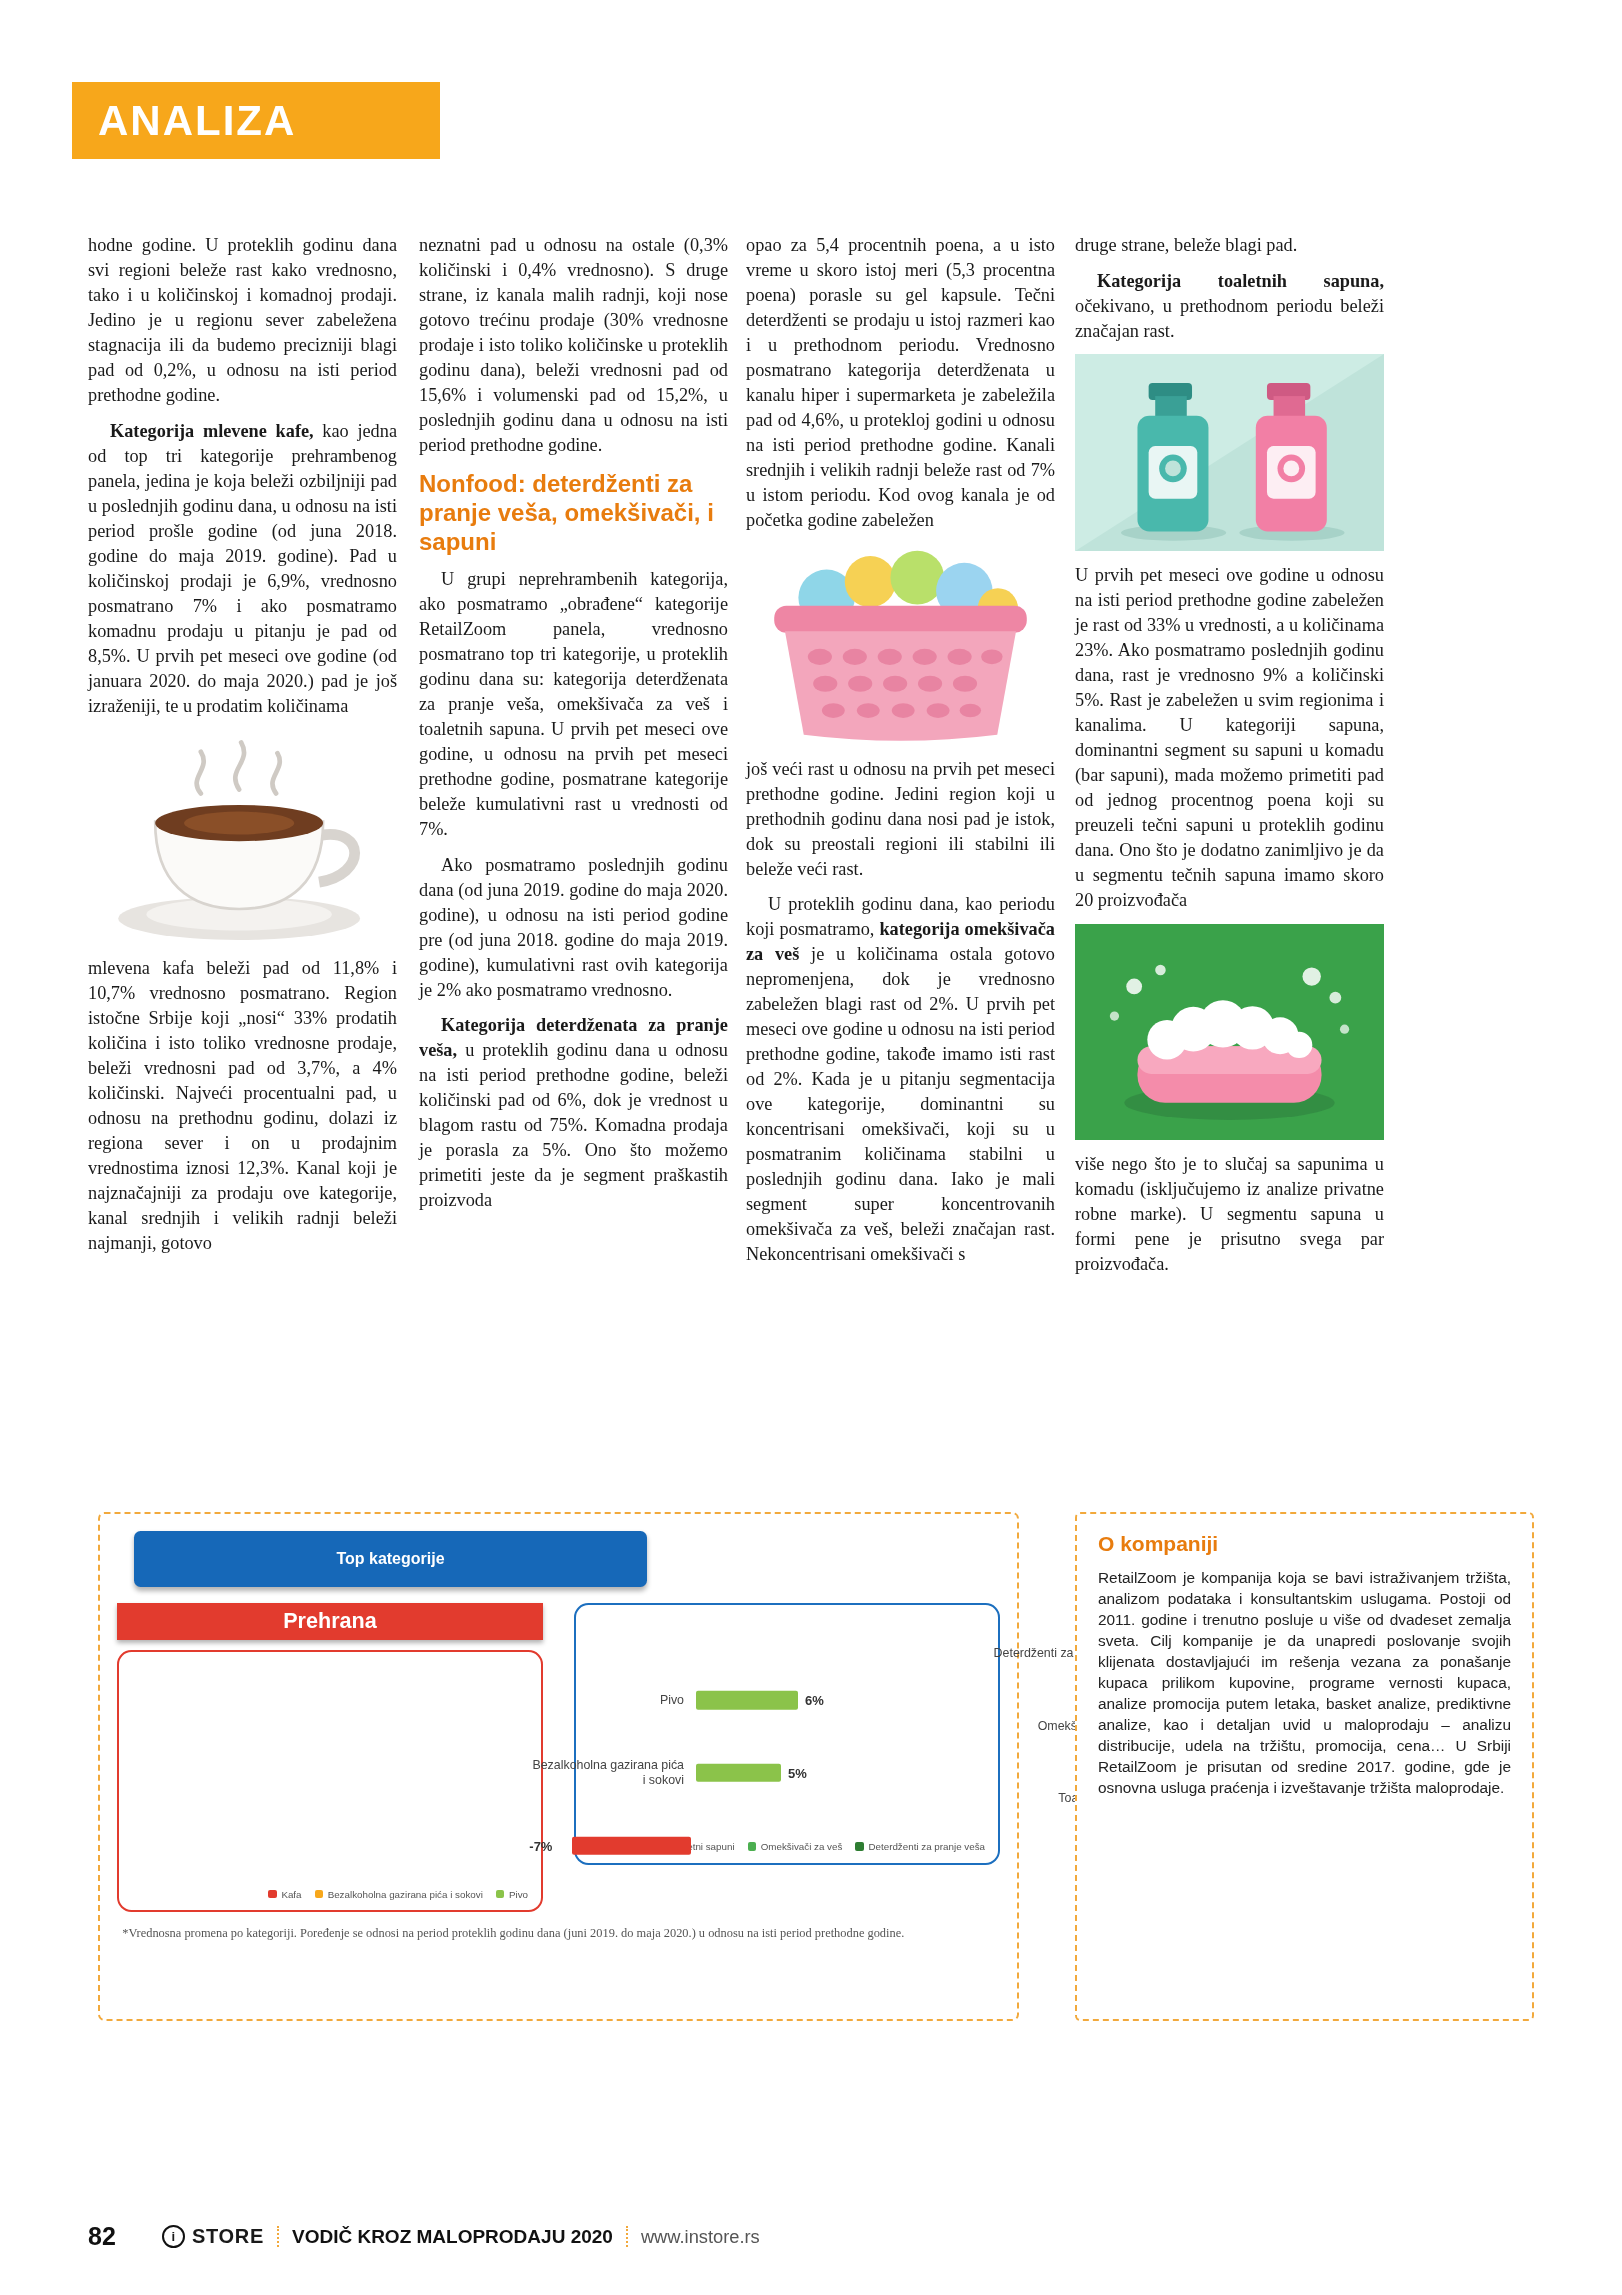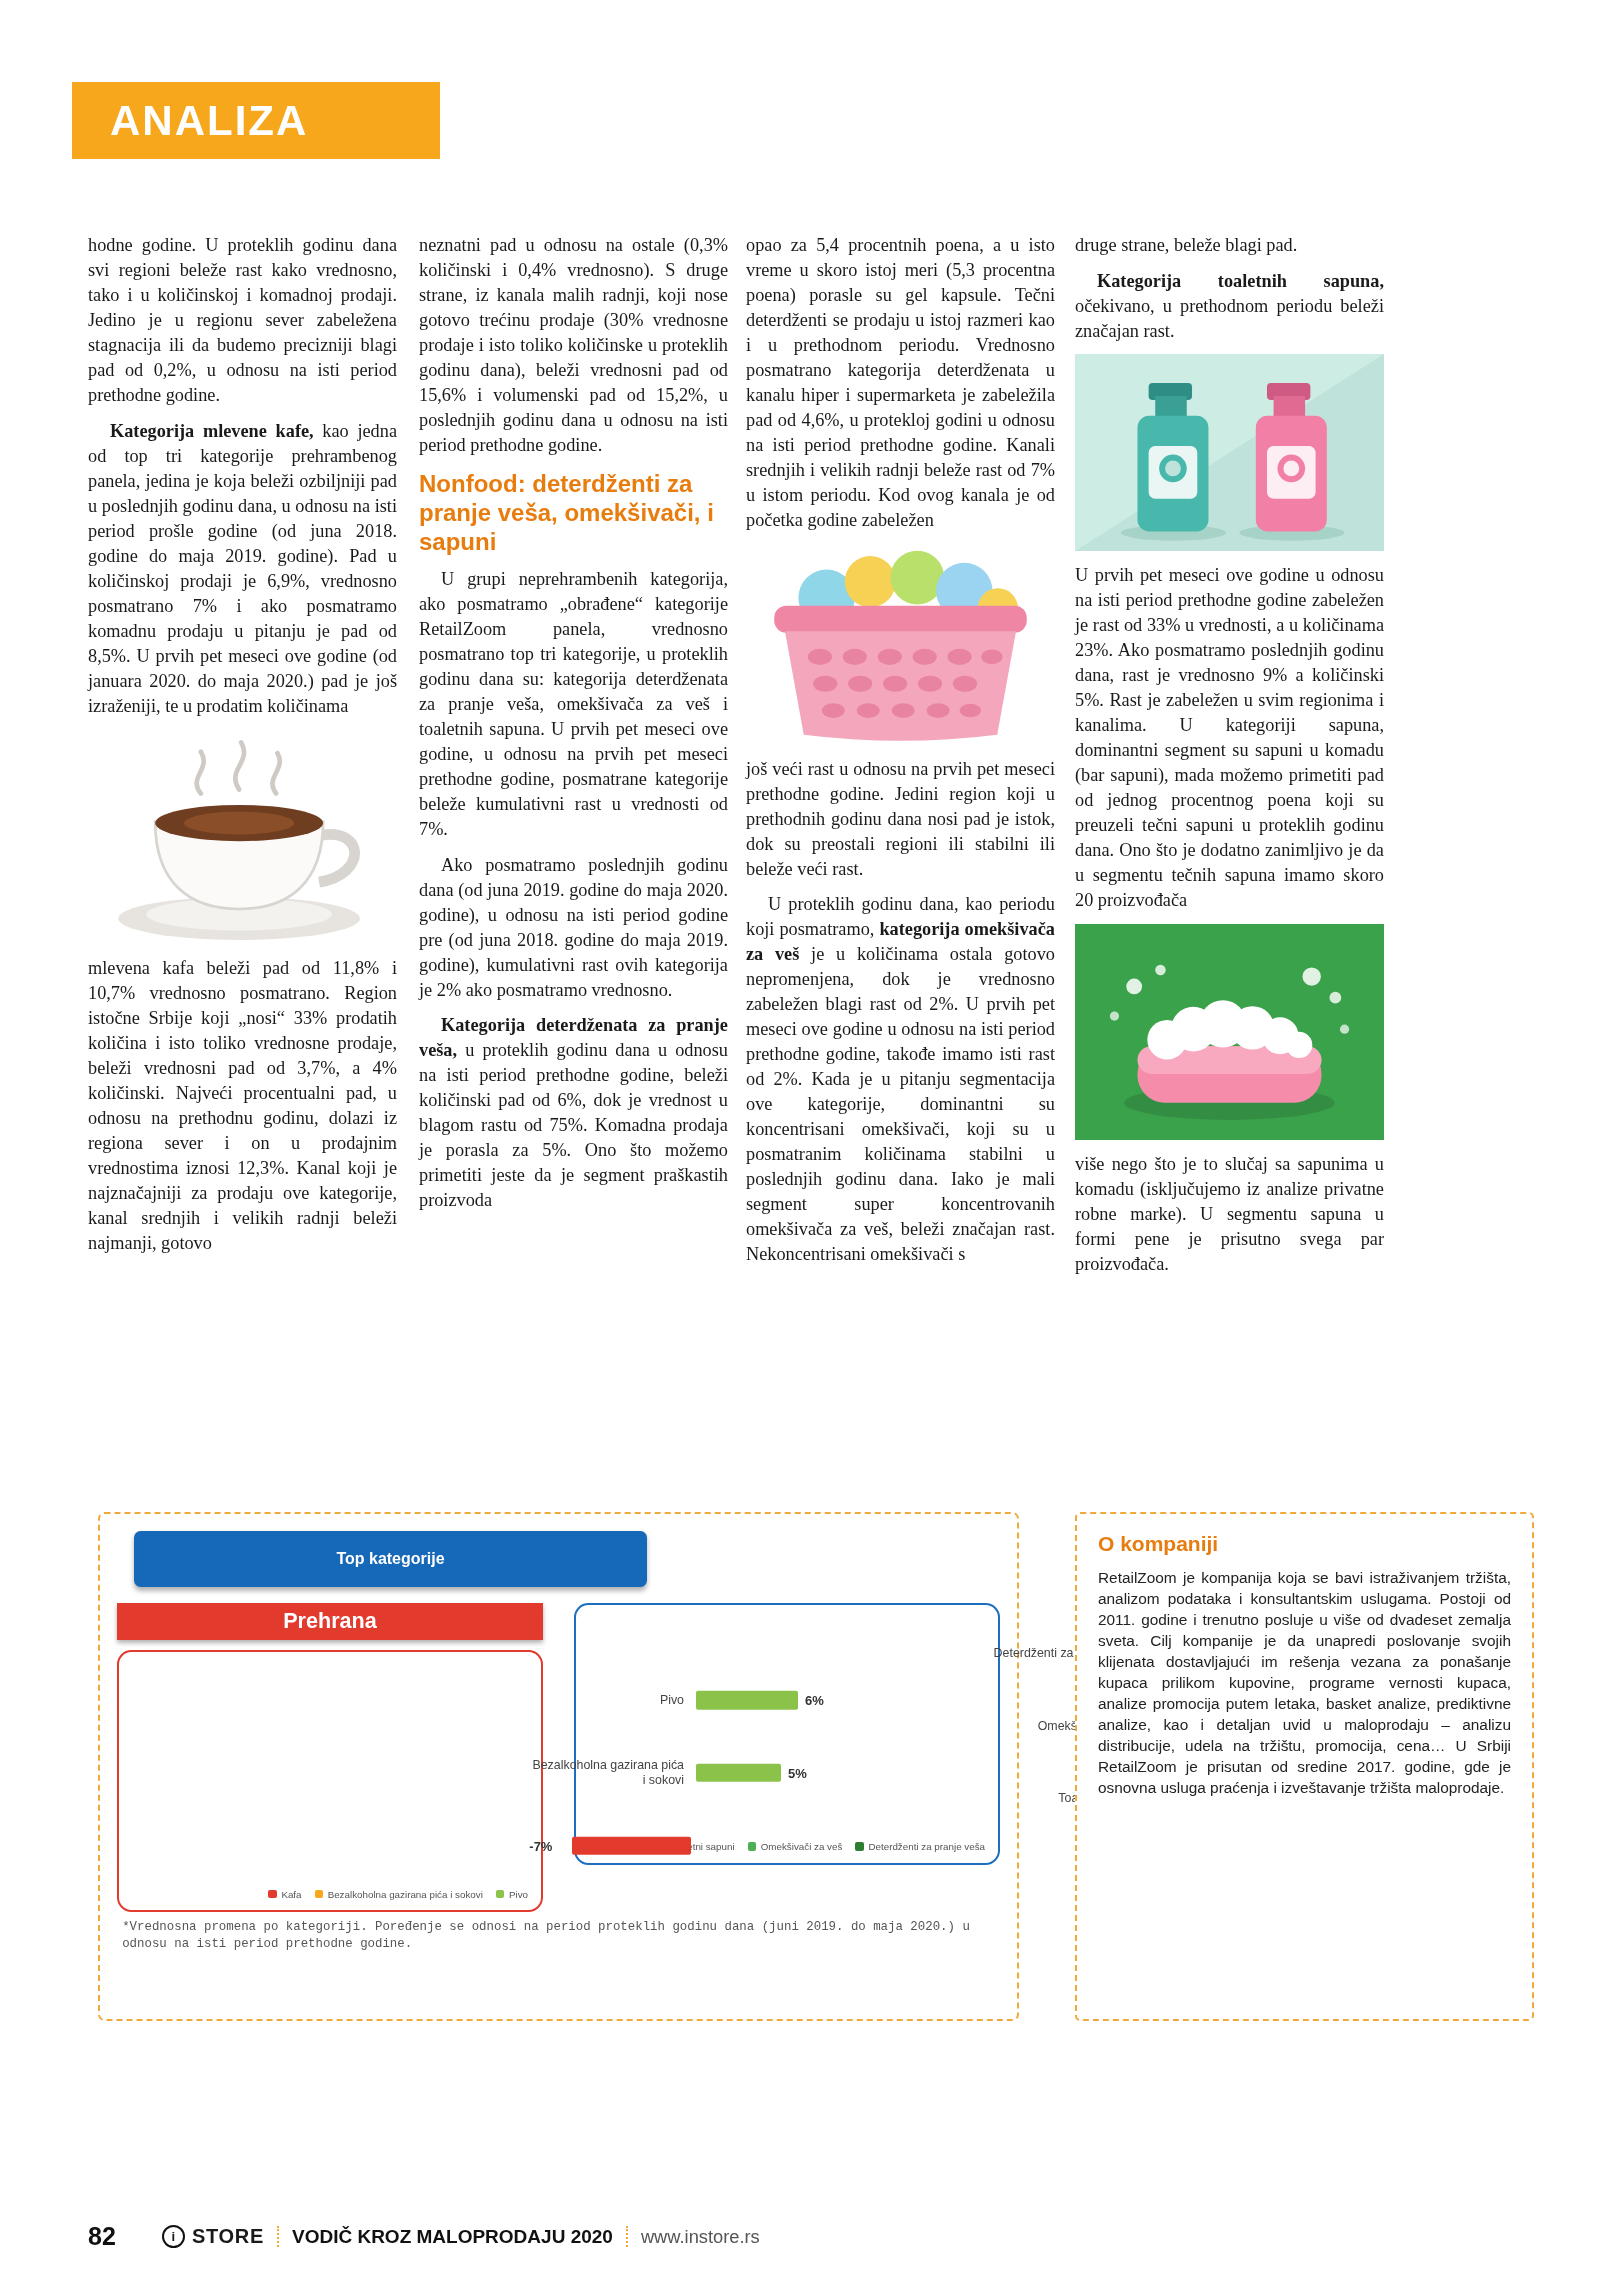--- a/index.html
+++ b/index.html
@@ -10,21 +10,21 @@
     font-family:"Liberation Serif", serif;
     color:#1a1a1a;
   }
   
   .analiza-box {
     position:absolute; left:72px; top:82px; width:368px; height:77px;
     background:#f7a71b; display:flex; align-items:center; padding-left:26px;
   }
   .analiza-box span {
     font-family:"Liberation Sans", sans-serif; font-weight:700;
-    font-size:42px; color:#ffffff; letter-spacing:2px;margin-left:12px;
+    font-size:42px; color:#ffffff; letter-spacing:2px;
   }
   
   .col { position:absolute; top:233px; width:309px; }
   .col1 { left:88px; } .col2 { left:419px; } .col3 { left:746px; } .col4 { left:1075px; }
   .col p { font-size:18.3px; line-height:25px; text-align:justify; margin-bottom:10.5px; }
   .col p.ind { text-indent:22px; }
   .col strong { font-weight:700; }
   h3.nonfood {
     font-family:"Liberation Sans", sans-serif; font-weight:700;
     color:#e87c0e; font-size:24px; line-height:29px; margin:9.2px 0 11.8px 0;
@@ -69,22 +69,22 @@
     position:absolute; top:50%; transform:translateY(-50%);
     font-family:"Liberation Sans", sans-serif; font-weight:700; font-size:13px; color:#333;
   }
   .legend {
     display:flex; gap:13px; justify-content:center; flex-wrap:wrap;
     font-family:"Liberation Sans", sans-serif; font-size:9.8px; color:#555; padding:6.5px 0 2.6px 0;
   }
   .litem { display:flex; align-items:center; gap:4.6px; }
   .ldot { width:8.5px; height:8.5px; border-radius:2px; display:inline-block; }
   .chart-note {
-    font-family:Liberation Mono, monospace; font-size:12.4px; line-height:16.4px;
-    color:#555; margin-top:7px; padding:0 5.2px;
+    font-family:Liberation Serif, serif; font-size:12.4px; line-height:16.4px;
+    color:#555; margin-top:13px; padding:0 5.2px;
   }
   
   .about-box {
     position:absolute; left:1075px; top:1512px; width:459px; height:509px;
     border:2px dashed #f2a93c; border-radius:5.2px; padding:18.3px 21px; background:#fff;
   }
   .about-box h4 {
     font-family:"Liberation Sans", sans-serif; font-weight:700;
     font-size:21px; color:#e87c0e; margin-bottom:10.5px;
   }

